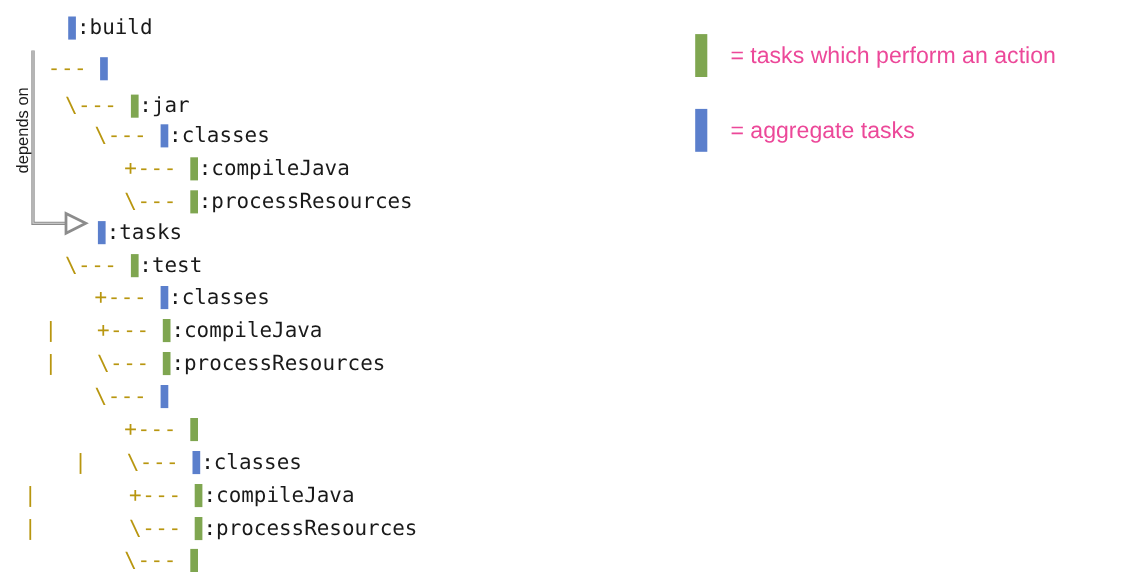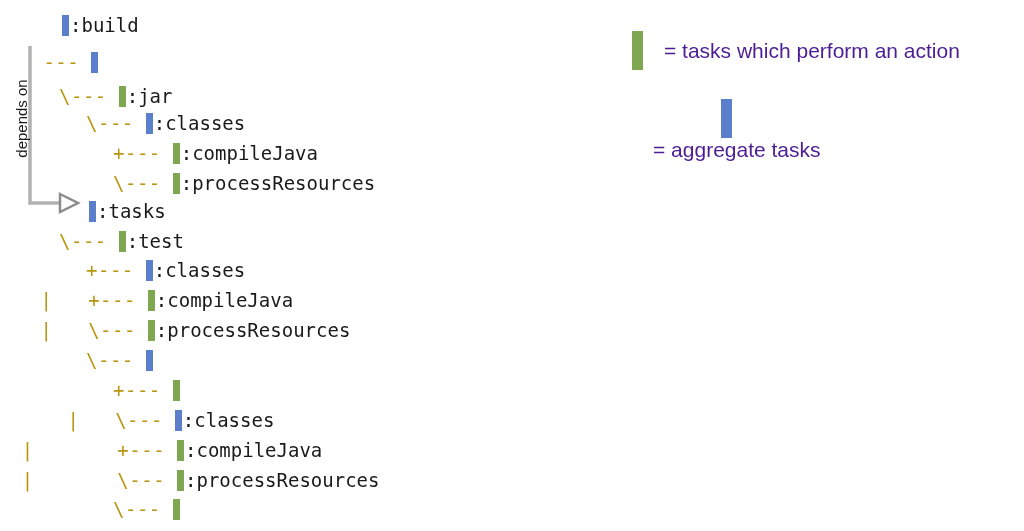--- a/index.html
+++ b/index.html
@@ -103,21 +103,21 @@
     width: 11px;
     height: 39px;
     flex: 0 0 auto;
   }
   .legend-swatch.action    { background: #7fa650; }
   .legend-swatch.aggregate { background: #5b7fcc; }
   .legend-text {
     margin-left: 21px;
     font-family: "Liberation Sans", "DejaVu Sans", sans-serif;
     font-size: 21px;
-    color: #4c1d95;
+    color: #ec4899;
     white-space: nowrap;
   }
 </style>
 </head>
 <body>
 
 <div id="task-tree">
 
   <div id="depends-on-group">
     <svg width="100" height="260" viewBox="0 0 100 260">
@@ -149,17 +149,17 @@
       <div class="tree-row" style="top: 465px; left: -22.2px;"><span class="connector">|       \--- </span><span class="marker action"></span><span class="task-name">:processResources</span></div>
       <div class="tree-row" style="top: 494px; left: 69px;"><span class="connector">\--- </span><span class="marker action"></span></div>
     </div>
 </div>
 
 <div id="legend">
     <div class="legend-row" style="top: 31px;">
       <div class="legend-swatch action"></div>
       <div class="legend-text">= tasks which perform an action</div>
     </div>
-    <div class="legend-row" style="top: 99px; flex-direction: column;">
+    <div class="legend-row" style="top: 99px;">
       <div class="legend-swatch aggregate"></div>
       <div class="legend-text">= aggregate tasks</div>
     </div>
   </div>
 
 </body></html>

